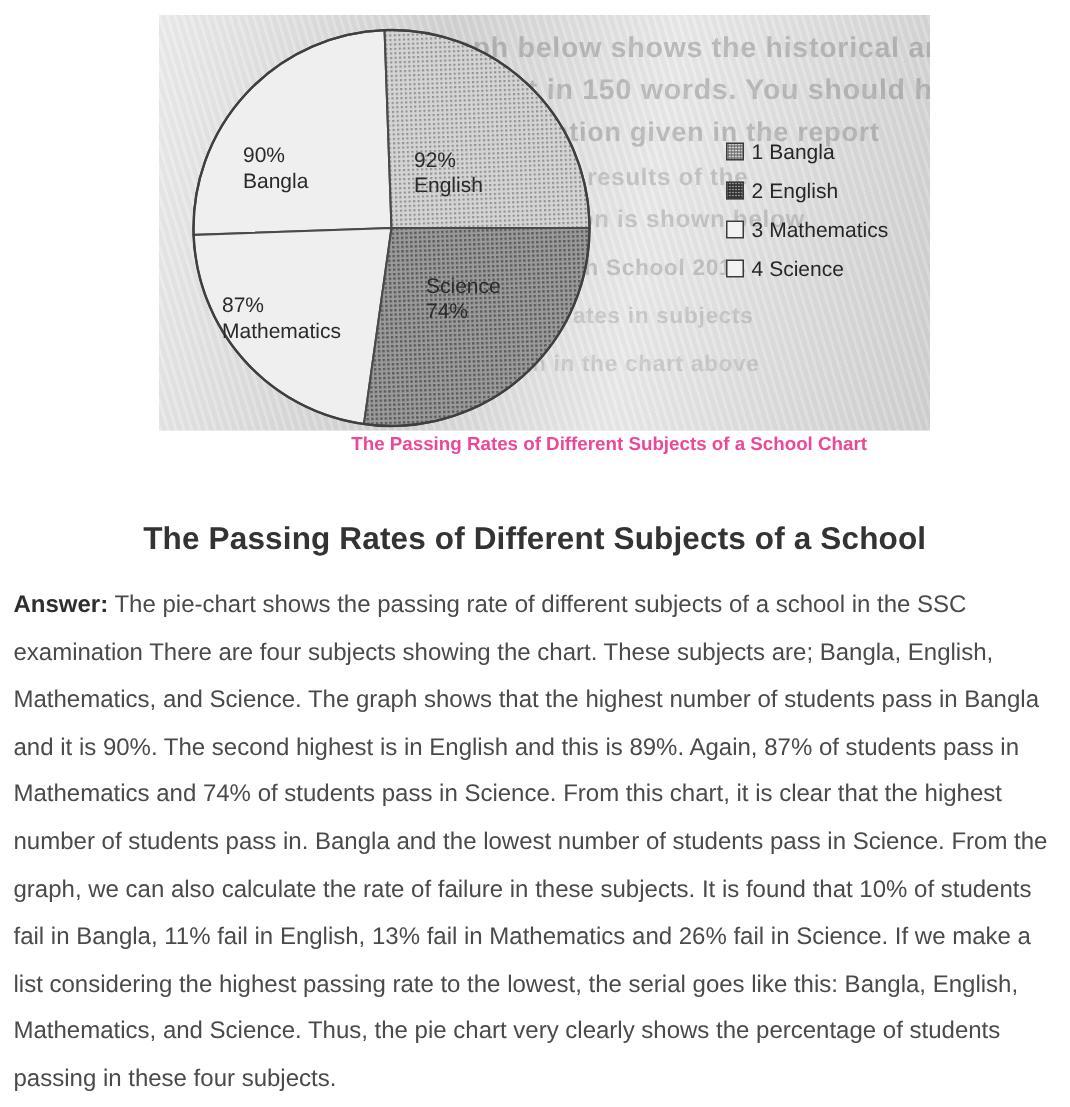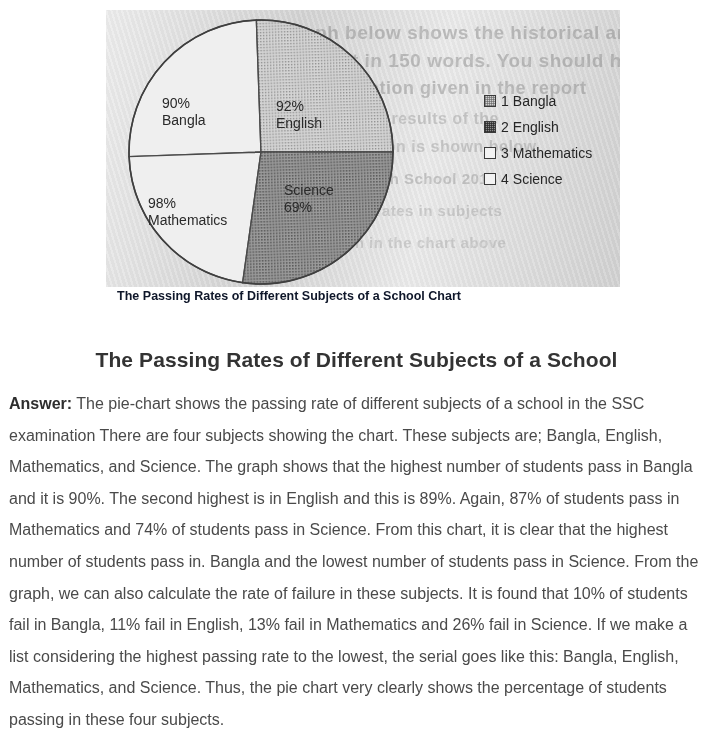--- a/index.html
+++ b/index.html
@@ -104,24 +104,24 @@
   }
   .sw-plain { background: #f2f2f2; }
   .legend-num { margin-right: 4px; }
 
   
   .caption {
     position: absolute;
     left: 0;
     top: 289px;
     width: 578px;
-    text-align: center;
+    text-align: right;
     font-size: 12.5px;
     font-weight: bold;
-    color: #0f172a;
+    color: #ec4899;
   }
 
   
   .page-heading {
     position: absolute;
     left: 0;
     top: 334px;
     width: 713px;
     text-align: center;
     font-size: 21px;
@@ -191,26 +191,26 @@
 
     <div class="pie-label lbl-bangla">
       <div>90%</div>
       <div>Bangla</div>
     </div>
     <div class="pie-label lbl-english">
       <div>92%</div>
       <div>English</div>
     </div>
     <div class="pie-label lbl-math">
-      <div>98%</div>
+      <div>87%</div>
       <div>Mathematics</div>
     </div>
     <div class="pie-label lbl-science">
       <div>Science</div>
-      <div>69%</div>
+      <div>74%</div>
     </div>
 
     <div class="legend">
       <div class="legend-row">
         <span class="legend-swatch sw-bangla"></span>
         <span class="legend-num">1</span>
         <span>Bangla</span>
       </div>
       <div class="legend-row">
         <span class="legend-swatch sw-english"></span>

